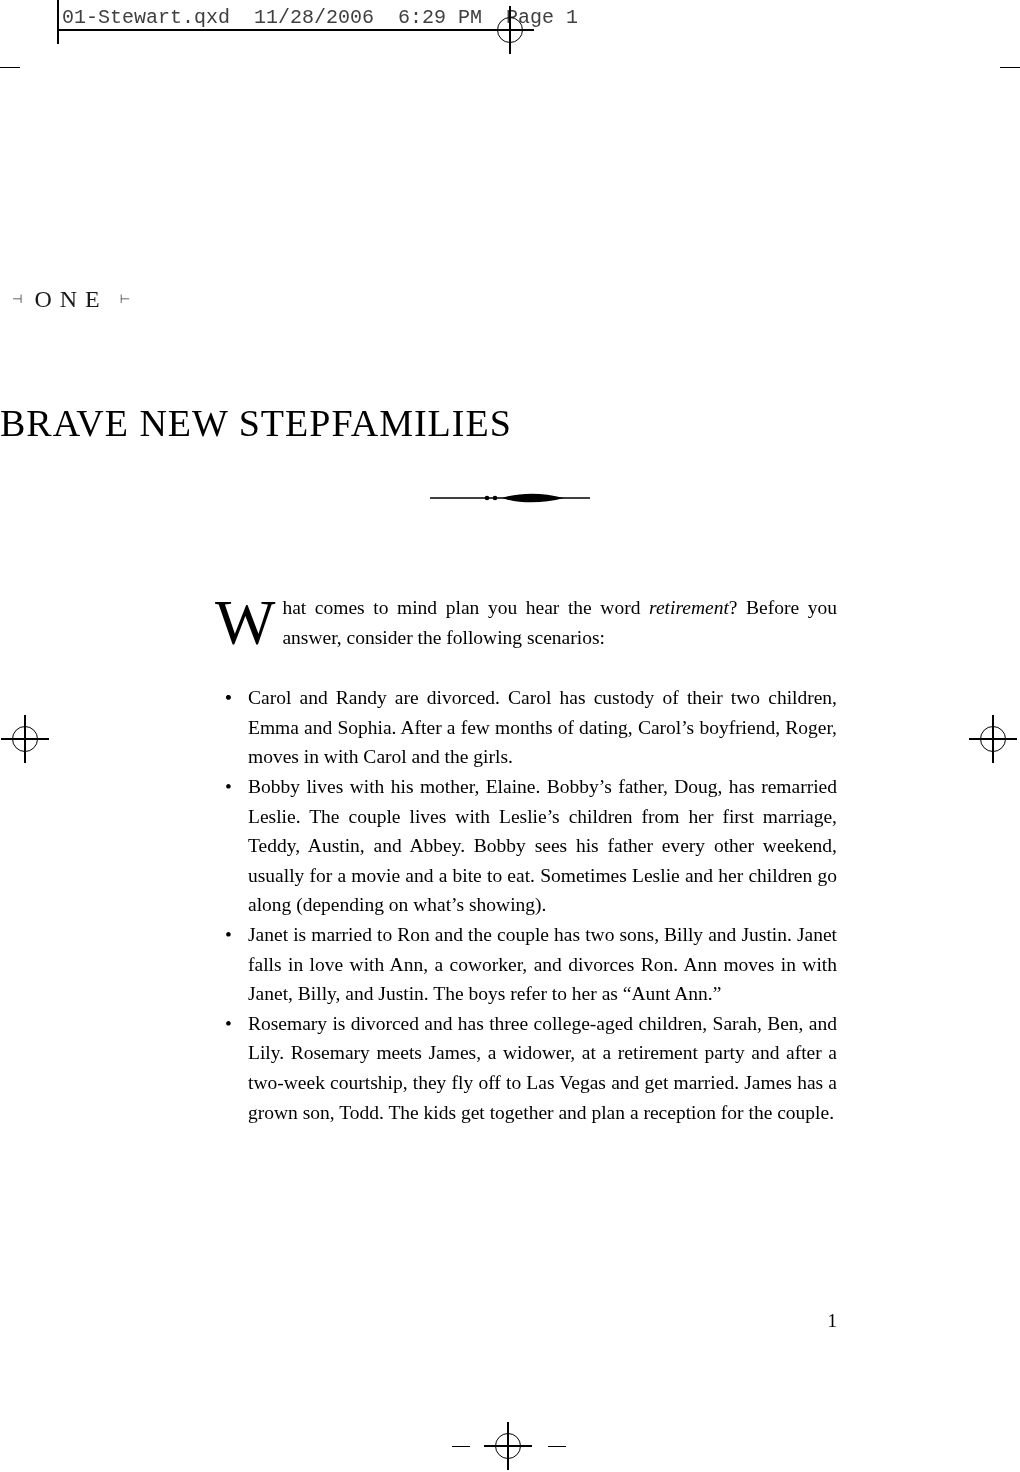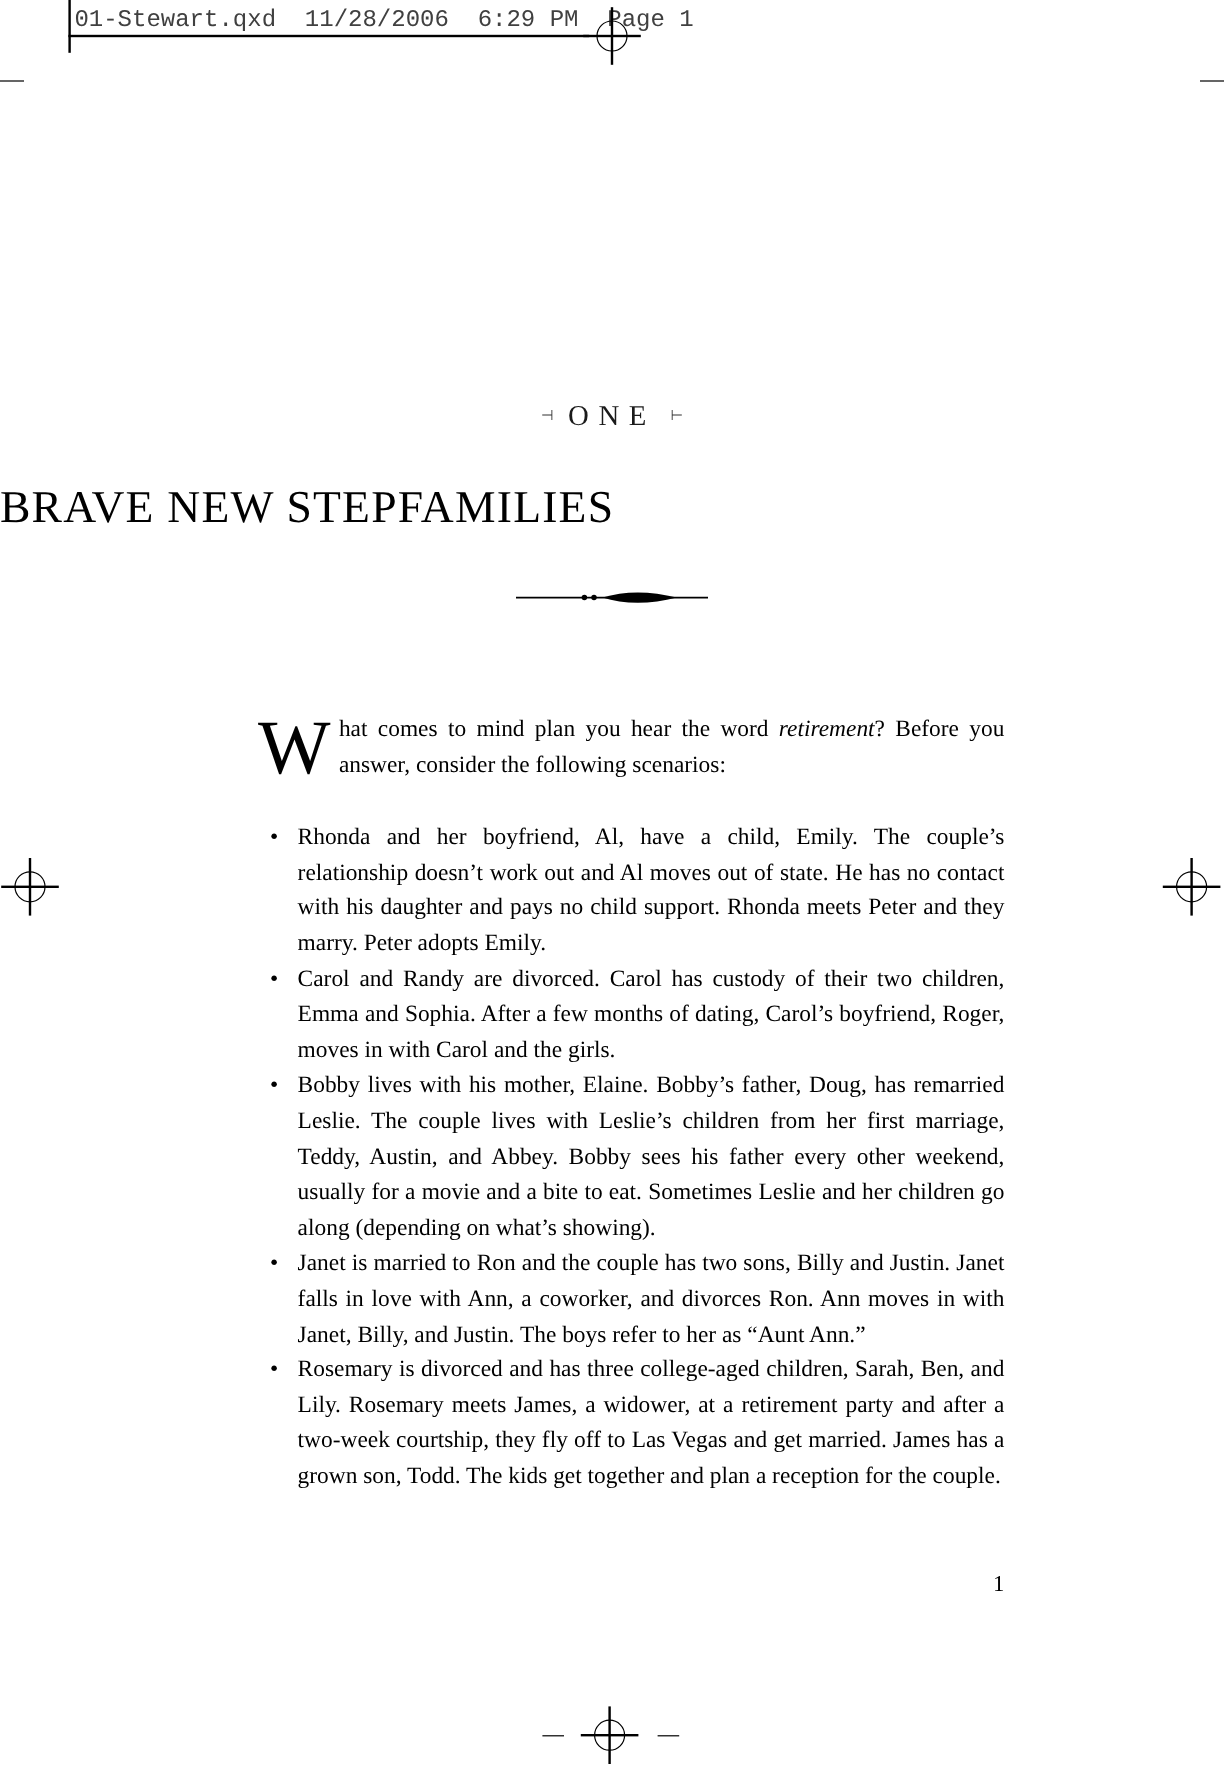--- a/index.html
+++ b/index.html
@@ -73,25 +73,23 @@
   .regmark-left   { left: 12px;  top: 726px; }
   .regmark-right  { left: 980px; top: 726px; }
   .regmark-bottom { left: 495px; top: 1433px; }
 
   
   .chapter-number-row {
     position: absolute;
     left: 0;
     top: 286px;
     width: 1020px;
-    text-align: center;
     font-size: 24px;
     letter-spacing: 8px;
     color: #1a1a1a;
-    margin-top: 48px;
   }
   .chapter-ornament {
     display: inline-block;
     font-size: 12px;
     letter-spacing: 0;
     transform: translateY(-4px);
     margin: 0 12px;
     color: #333;
   }
   .chapter-title {
@@ -194,21 +192,20 @@
   </div>
 
   <div class="body-column">
     <p class="intro">
       <span class="dropcap">W</span><span>hat comes to mind plan you hear the word </span><span class="italic">retirement</span><span>? Before you answer, consider the following scenarios:</span>
     </p>
 
     <ul class="scenarios">
       <li>
         <span class="bullet">•</span>
-        <span>Rhonda and her boyfriend, Al, have a child, Emily. The couple’s relationship doesn’t work out and Al moves out of state. He has no contact with his daughter and pays no child support. Rhonda meets Peter and they marry. Peter adopts Emily.</span>
       </li>
       <li>
         <span class="bullet">•</span>
         <span>Carol and Randy are divorced. Carol has custody of their two children, Emma and Sophia. After a few months of dating, Carol’s boyfriend, Roger, moves in with Carol and the girls.</span>
       </li>
       <li>
         <span class="bullet">•</span>
         <span>Bobby lives with his mother, Elaine. Bobby’s father, Doug, has remarried Leslie. The couple lives with Leslie’s children from her first marriage, Teddy, Austin, and Abbey. Bobby sees his father every other weekend, usually for a movie and a bite to eat. Sometimes Leslie and her children go along (depending on what’s showing).</span>
       </li>
       <li>

